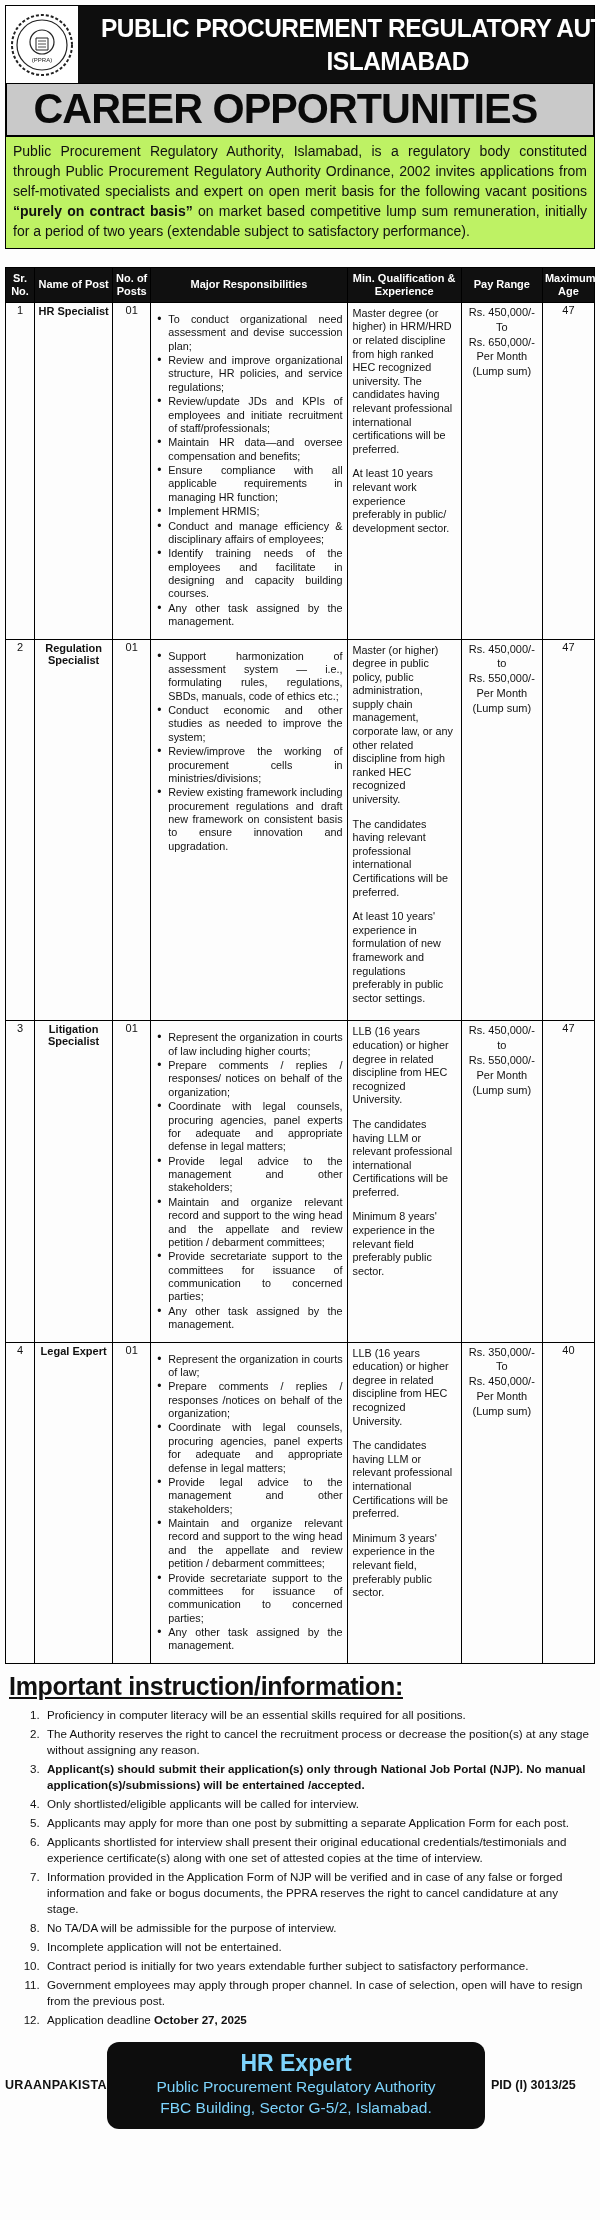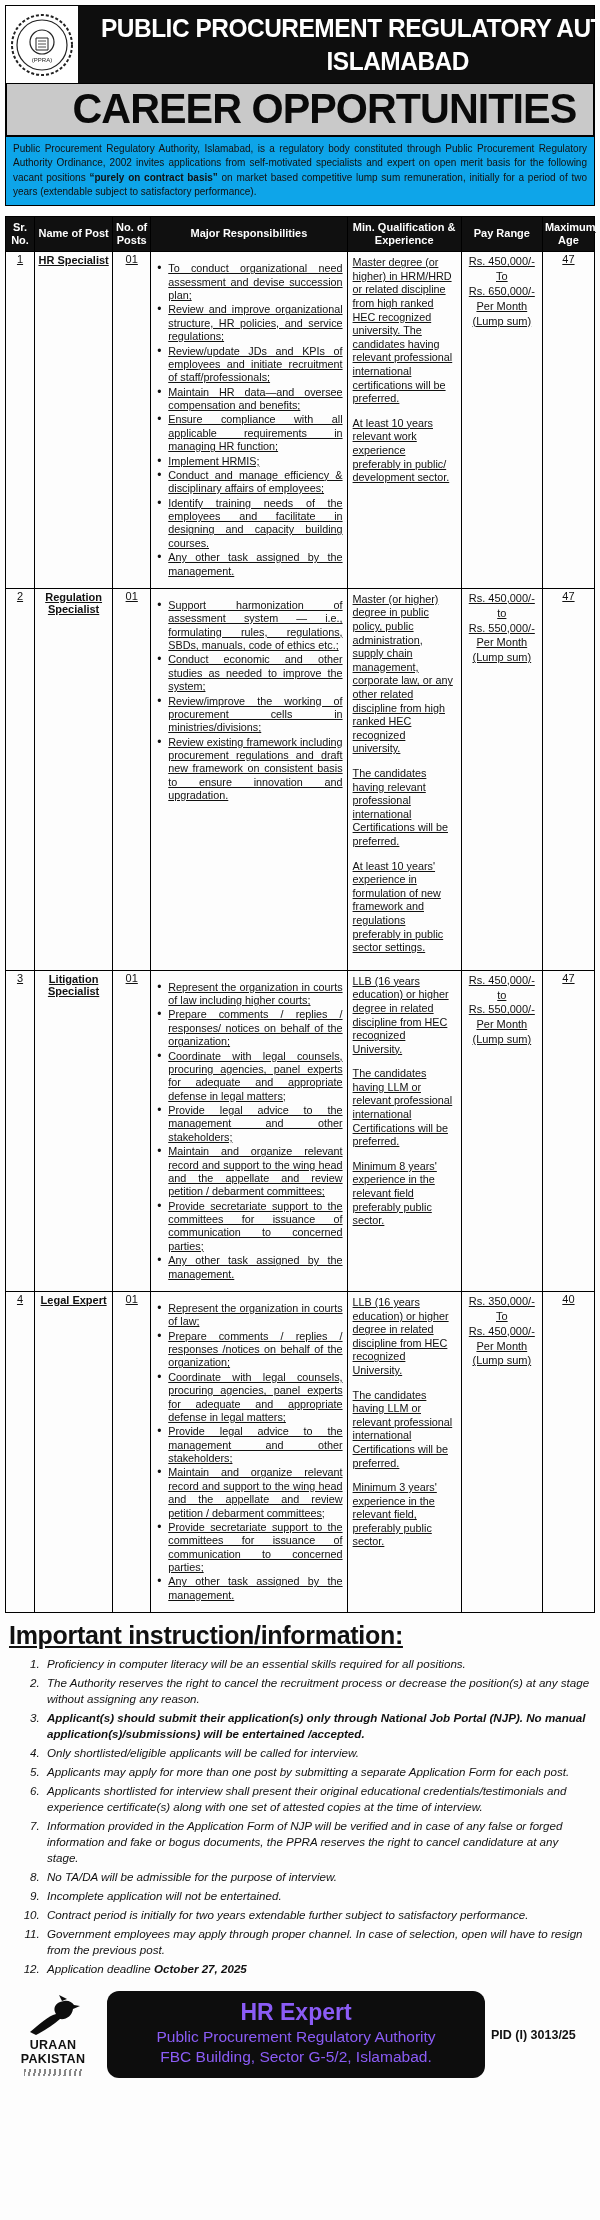--- a/index.html
+++ b/index.html
@@ -7,30 +7,30 @@
   body { font-family:"Liberation Sans", sans-serif; color:#111; }
   .page {
     width:600px; min-height:2220px; margin:0 auto; background:#fdfdfd;
     padding:5px; position:relative;
   }
   
   .masthead { display:flex; background:#0e0e0e; border:1px solid #000; }
   .logo-box { width:76px; background:#fff; display:flex; align-items:center; justify-content:center; padding:3px; }
   .org-title { flex:1; display:flex; flex-direction:column; align-items:center; justify-content:center; padding:6px 4px; }
   .org-line { color:#fff; font-weight:bold; font-size:26px; line-height:1.25; letter-spacing:-0.5px; transform:scaleX(0.94); white-space:nowrap; }
-  .banner { background:#c9c9c9; border:2px solid #000; border-top:none; text-align:right; padding:2px 6px 4px; }
+  .banner { background:#c9c9c9; border:2px solid #000; border-top:none; text-align:left; padding:2px 16px 4px; }
   .banner-text { font-weight:bold; font-size:43px; letter-spacing:-1px; color:#0a0a0a; transform:scaleX(0.96); display:inline-block; line-height:1.05; }
   
   .intro {
-    border:1px solid #000; border-top:none; padding:5px 7px 6px; font-size:10px;
-    line-height:1.42; text-align:justify; background:#0ea5e9;
+    border:1px solid #000; border-top:none; padding:5px 7px 6px; font-size:14px;
+    line-height:1.42; text-align:justify; background:#bef264;
   }
   .intro .b { font-weight:bold; }
   
-  table.jobs { width:100%; border-collapse:collapse; table-layout:fixed; margin-top:10px;text-decoration:underline; }
+  table.jobs { width:100%; border-collapse:collapse; table-layout:fixed; margin-top:18px; }
   table.jobs th, table.jobs td { border:1px solid #000; vertical-align:top; }
   table.jobs thead th {
     background:#101010; color:#fff; font-size:11px; font-weight:bold;
     padding:4px 2px; text-align:center; vertical-align:middle; line-height:1.2;
   }
   col.c-sr   { width:29px; }
   col.c-post { width:78px; }
   col.c-num  { width:38px; }
   col.c-resp { width:196px; }
   col.c-qual { width:114px; }
@@ -44,31 +44,31 @@
   td.c-resp li::before { content:"\2022"; position:absolute; left:-10px; top:-1px; font-size:12px; }
   td.c-qual { padding:4px 5px; }
   td.c-qual p { margin:0 0 11px; font-size:10.8px; line-height:1.26; }
   td.c-pay { text-align:center; vertical-align:middle; font-size:11px; line-height:1.35; padding:2px; }
   
   .instructions { padding:6px 4px 2px; }
   .instructions h2 {
     margin:2px 0 6px; font-size:25px; font-weight:bold; text-decoration:underline;
     letter-spacing:-0.3px;
   }
-  ol.inst-list { margin:0 0 4px; padding-left:34px;font-style:italic; }
+  ol.inst-list { margin:0 0 4px; padding-left:34px; }
   ol.inst-list li { font-size:11.6px; line-height:1.38; margin-bottom:3px; padding-left:4px; }
   ol.inst-list li .b { font-weight:bold; }
   
   .footer { display:flex; align-items:center; margin-top:8px; gap:6px; }
-  .uraan { width:96px; display:flex; flex-direction:column; align-items:center; }
+  .uraan { width:96px; display:flex; flex-direction:row; align-items:center; }
   .uraan-name { font-weight:bold; font-size:12.5px; line-height:1.15; letter-spacing:0.3px; text-align:center; }
   .uraan-squiggle { width:58px; height:7px; margin-top:2px;
     background:repeating-linear-gradient(100deg,#555 0 2px,transparent 2px 5px); opacity:.7; }
   .contact-box {
-    flex:1; background:#0d0d0d; color:#8b5cf6; border-radius:12px; text-align:center;
+    flex:1; background:#0d0d0d; color:#7dd3fc; border-radius:12px; text-align:center;
     padding:8px 6px 10px;
   }
   .contact-title { font-weight:bold; font-size:23px; line-height:1.2; }
   .contact-line { font-size:15.5px; line-height:1.35; }
   .pid { width:104px; font-weight:bold; font-size:12.5px; text-align:left; }
 </style>
 </head>
 <body>
 
 <div class="page">

